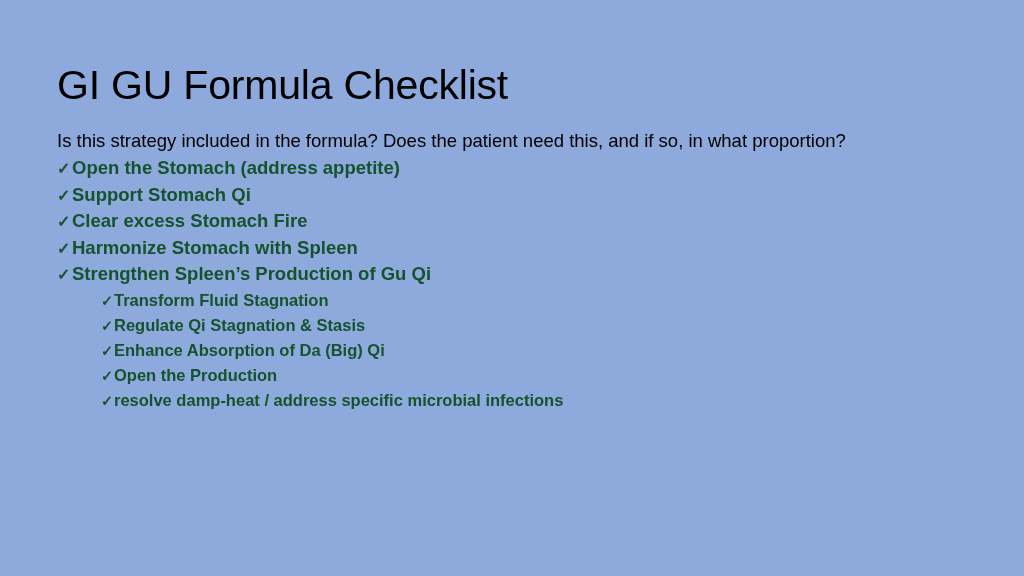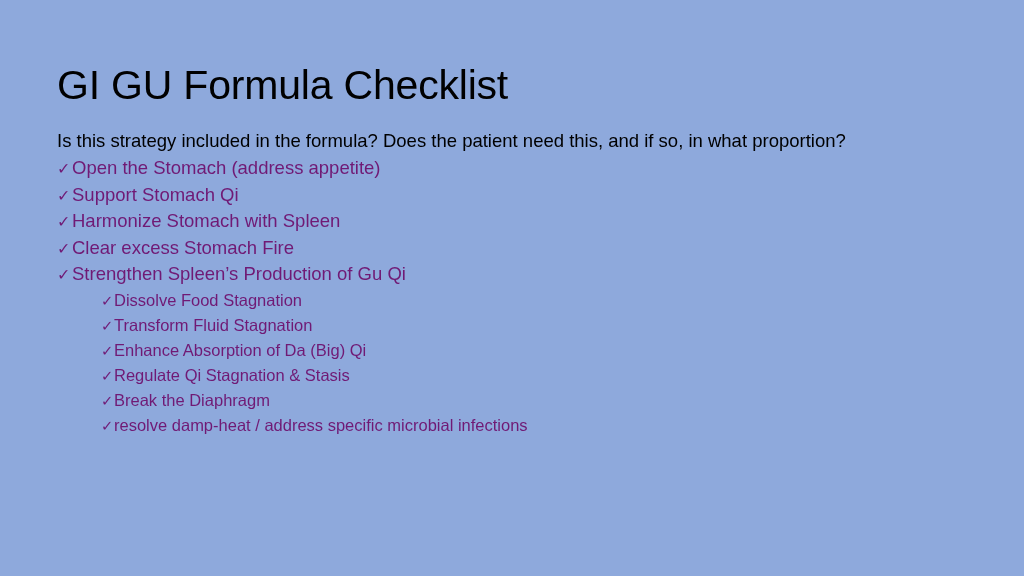--- a/index.html
+++ b/index.html
@@ -55,22 +55,23 @@
   .bullet-list {
     list-style: none;
     margin: 0;
     padding: 0;
   }
 
   .bullet {
     position: relative;
     font-size: 18.5px;
     line-height: 25.6px;
-    color: #701a75;
+    color: #14532d;
     white-space: nowrap;
+    font-weight: bold;
   }
 
   .bullet .tick {
     display: inline-block;
     width: 14px;
     font-size: 16px;
     line-height: 25.6px;
     vertical-align: baseline;
   }
 
@@ -106,26 +107,25 @@
 
   <div class="slide-title">GI GU Formula Checklist</div>
 
   <div class="body-block">
 
     <p class="intro">Is this strategy included in the formula?  Does the patient need this, and if so, in what proportion?</p>
 
     <ul class="bullet-list">
         <li class="bullet lvl1"><span class="tick">✓</span><span class="txt">Open the Stomach (address appetite)</span></li>
         <li class="bullet lvl1"><span class="tick">✓</span><span class="txt">Support Stomach Qi</span></li>
+        <li class="bullet lvl1"><span class="tick">✓</span><span class="txt">Clear excess Stomach Fire</span></li>
         <li class="bullet lvl1"><span class="tick">✓</span><span class="txt">Harmonize Stomach with Spleen</span></li>
-        <li class="bullet lvl1"><span class="tick">✓</span><span class="txt">Clear excess Stomach Fire</span></li>
         <li class="bullet lvl1"><span class="tick">✓</span><span class="txt">Strengthen Spleen’s Production of Gu Qi</span></li>
-        <li class="bullet lvl2"><span class="tick">✓</span><span class="txt">Dissolve Food Stagnation</span></li>
         <li class="bullet lvl2"><span class="tick">✓</span><span class="txt">Transform Fluid Stagnation</span></li>
+        <li class="bullet lvl2"><span class="tick">✓</span><span class="txt">Regulate Qi Stagnation &amp; Stasis</span></li>
         <li class="bullet lvl2"><span class="tick">✓</span><span class="txt">Enhance Absorption of Da (Big) Qi</span></li>
-        <li class="bullet lvl2"><span class="tick">✓</span><span class="txt">Regulate Qi Stagnation &amp; Stasis</span></li>
-        <li class="bullet lvl2"><span class="tick">✓</span><span class="txt">Break the Diaphragm</span></li>
+        <li class="bullet lvl2"><span class="tick">✓</span><span class="txt">Open the Production</span></li>
         <li class="bullet lvl2"><span class="tick">✓</span><span class="txt">resolve damp-heat  / address specific microbial infections</span></li>
       </ul>
 
   </div>
 
 </div>
 
 </body></html>

